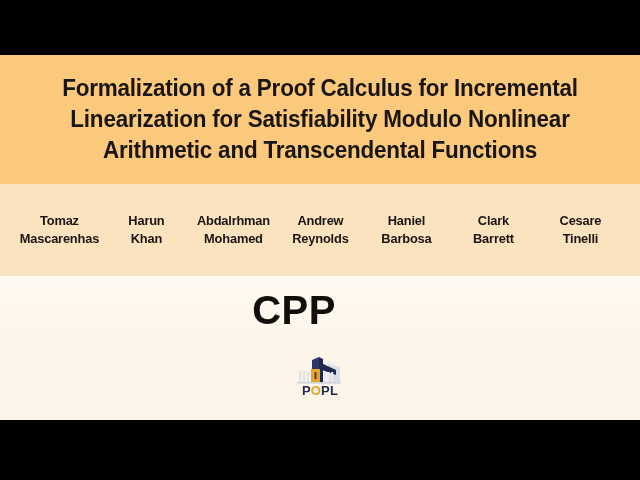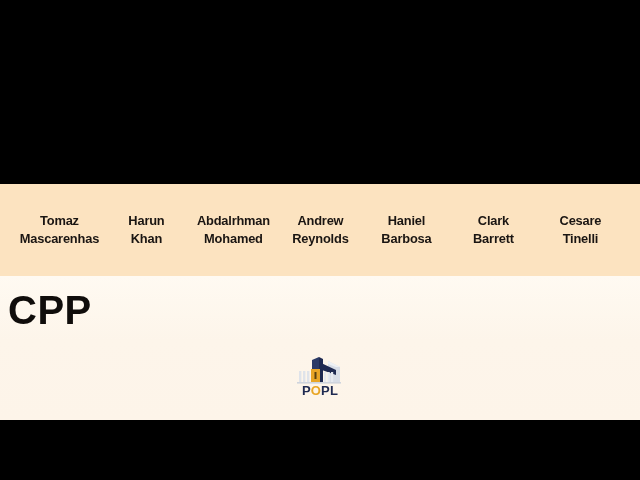--- a/index.html
+++ b/index.html
@@ -96,46 +96,51 @@
     width: 640px;
     height: 144px;
     background: linear-gradient(180deg, #fffaf2 0%, #fdf5ea 45%, #fdf4e9 100%);
   }
 
   #venue-name {
     position: absolute;
     left: 0;
     top: 14px;
     width: 588px;
+    text-align: center;
     color: #100d0b;
     font-size: 40px;
     font-weight: bold;
     letter-spacing: 0.5px;
     line-height: 1;
-    margin-left: 8px;
   }
 
   
   #popl-logo {
     position: absolute;
     left: 50%;
     top: 76px;
     transform: translateX(-50%);
     width: 56px;
     height: 44px;
   }
   #popl-logo svg { display: block; width: 56px; height: 44px; }
 </style>
 </head>
 <body>
 
 <div id="slide">
 
   <div class="letterbox" id="letterbox-top"></div>
 
+  <div id="title-band">
+    <div id="title-text">Formalization of a Proof Calculus for Incremental
+Linearization for Satisfiability Modulo Nonlinear
+Arithmetic and Transcendental Functions</div>
+  </div>
 
   <div id="authors-band">
     <div id="authors-row">
 
       <div class="author">
         <span class="given">Tomaz</span>
         <span class="family">Mascarenhas</span>
       </div>
 
       <div class="author">

